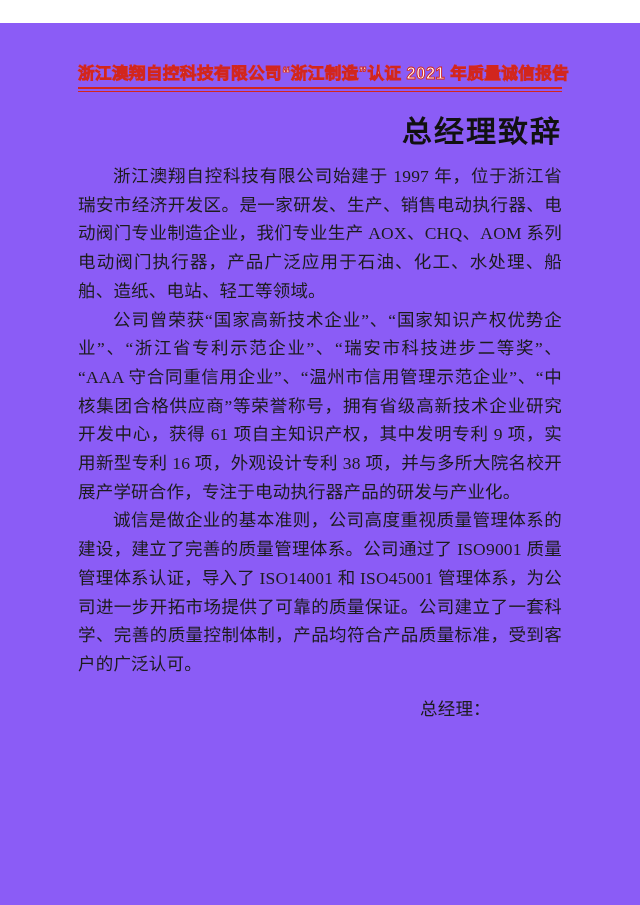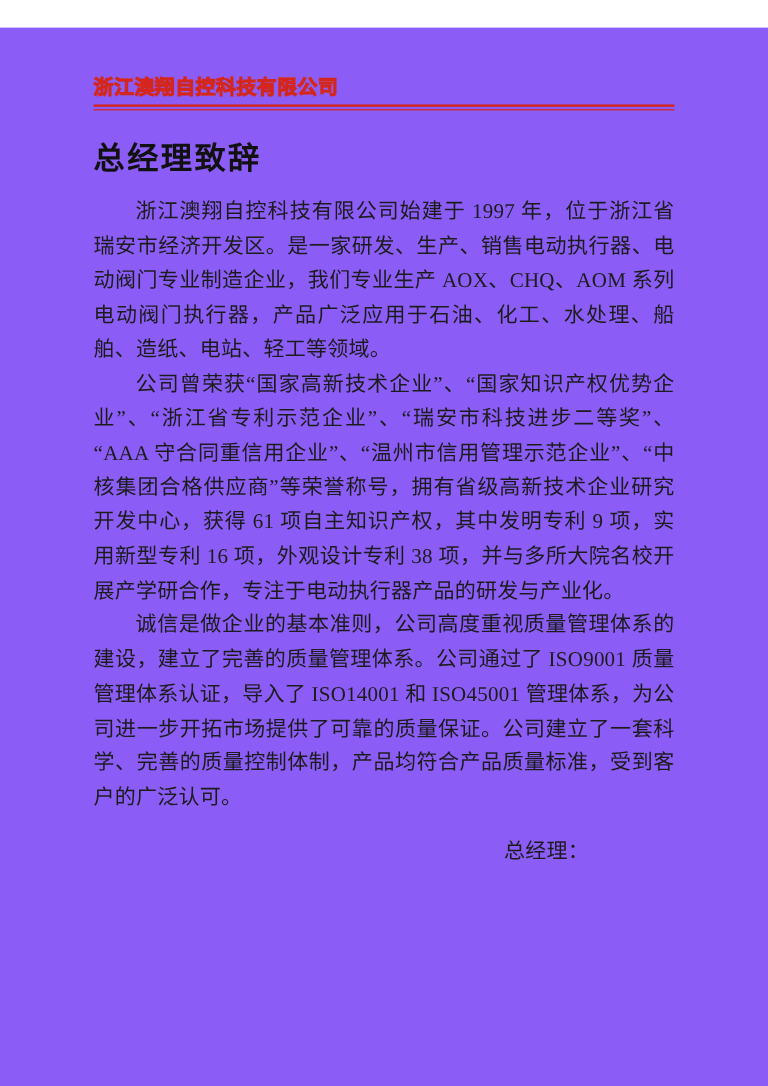--- a/index.html
+++ b/index.html
@@ -48,24 +48,24 @@
     margin-top: 4px;
     height: 2px;                 
     border-top: 2px solid #d2261e;
     border-bottom: 1px solid #d2261e;
   }
   
   .doc-title {
     margin: 24px 0 14px 0;
     font-family: "Liberation Sans", "DejaVu Sans", sans-serif;
     font-weight: bold;
-    font-size: 26px;
+    font-size: 30px;
     line-height: 32px;
     letter-spacing: 2px;
-    text-align: left;
+    text-align: right;
     color: #111111;
   }
   
   .doc-body p {
     margin: 0;
     font-size: 17.5px;
     line-height: 28.7px;
     text-align: justify;
     text-indent: 2em;
     letter-spacing: 0.2px;
@@ -81,20 +81,21 @@
   }
 </style>
 </head>
 <body>
 
 <div class="page">
 
   <header>
     <div class="header-row">
       <span class="outline-text">浙江澳翔自控科技有限公司</span>
+      <span class="outline-text">“浙江制造”认证 2021 年质量诚信报告</span>
     </div>
     <div class="header-rule"></div>
   </header>
 
   <h1 class="doc-title">总经理致辞</h1>
 
   <main class="doc-body">
     <p>浙江澳翔自控科技有限公司始建于 1997 年，位于浙江省瑞安市经济开发区。是一家研发、生产、销售电动执行器、电动阀门专业制造企业，我们专业生产 AOX、CHQ、AOM 系列电动阀门执行器，产品广泛应用于石油、化工、水处理、船舶、造纸、电站、轻工等领域。</p>
     <p>公司曾荣获“国家高新技术企业”、“国家知识产权优势企业”、“浙江省专利示范企业”、“瑞安市科技进步二等奖”、“AAA 守合同重信用企业”、“温州市信用管理示范企业”、“中核集团合格供应商”等荣誉称号，拥有省级高新技术企业研究开发中心，获得 61 项自主知识产权，其中发明专利 9 项，实用新型专利 16 项，外观设计专利 38 项，并与多所大院名校开展产学研合作，专注于电动执行器产品的研发与产业化。</p>
     <p>诚信是做企业的基本准则，公司高度重视质量管理体系的建设，建立了完善的质量管理体系。公司通过了 ISO9001 质量管理体系认证，导入了 ISO14001 和 ISO45001 管理体系，为公司进一步开拓市场提供了可靠的质量保证。公司建立了一套科学、完善的质量控制体制，产品均符合产品质量标准，受到客户的广泛认可。</p>

